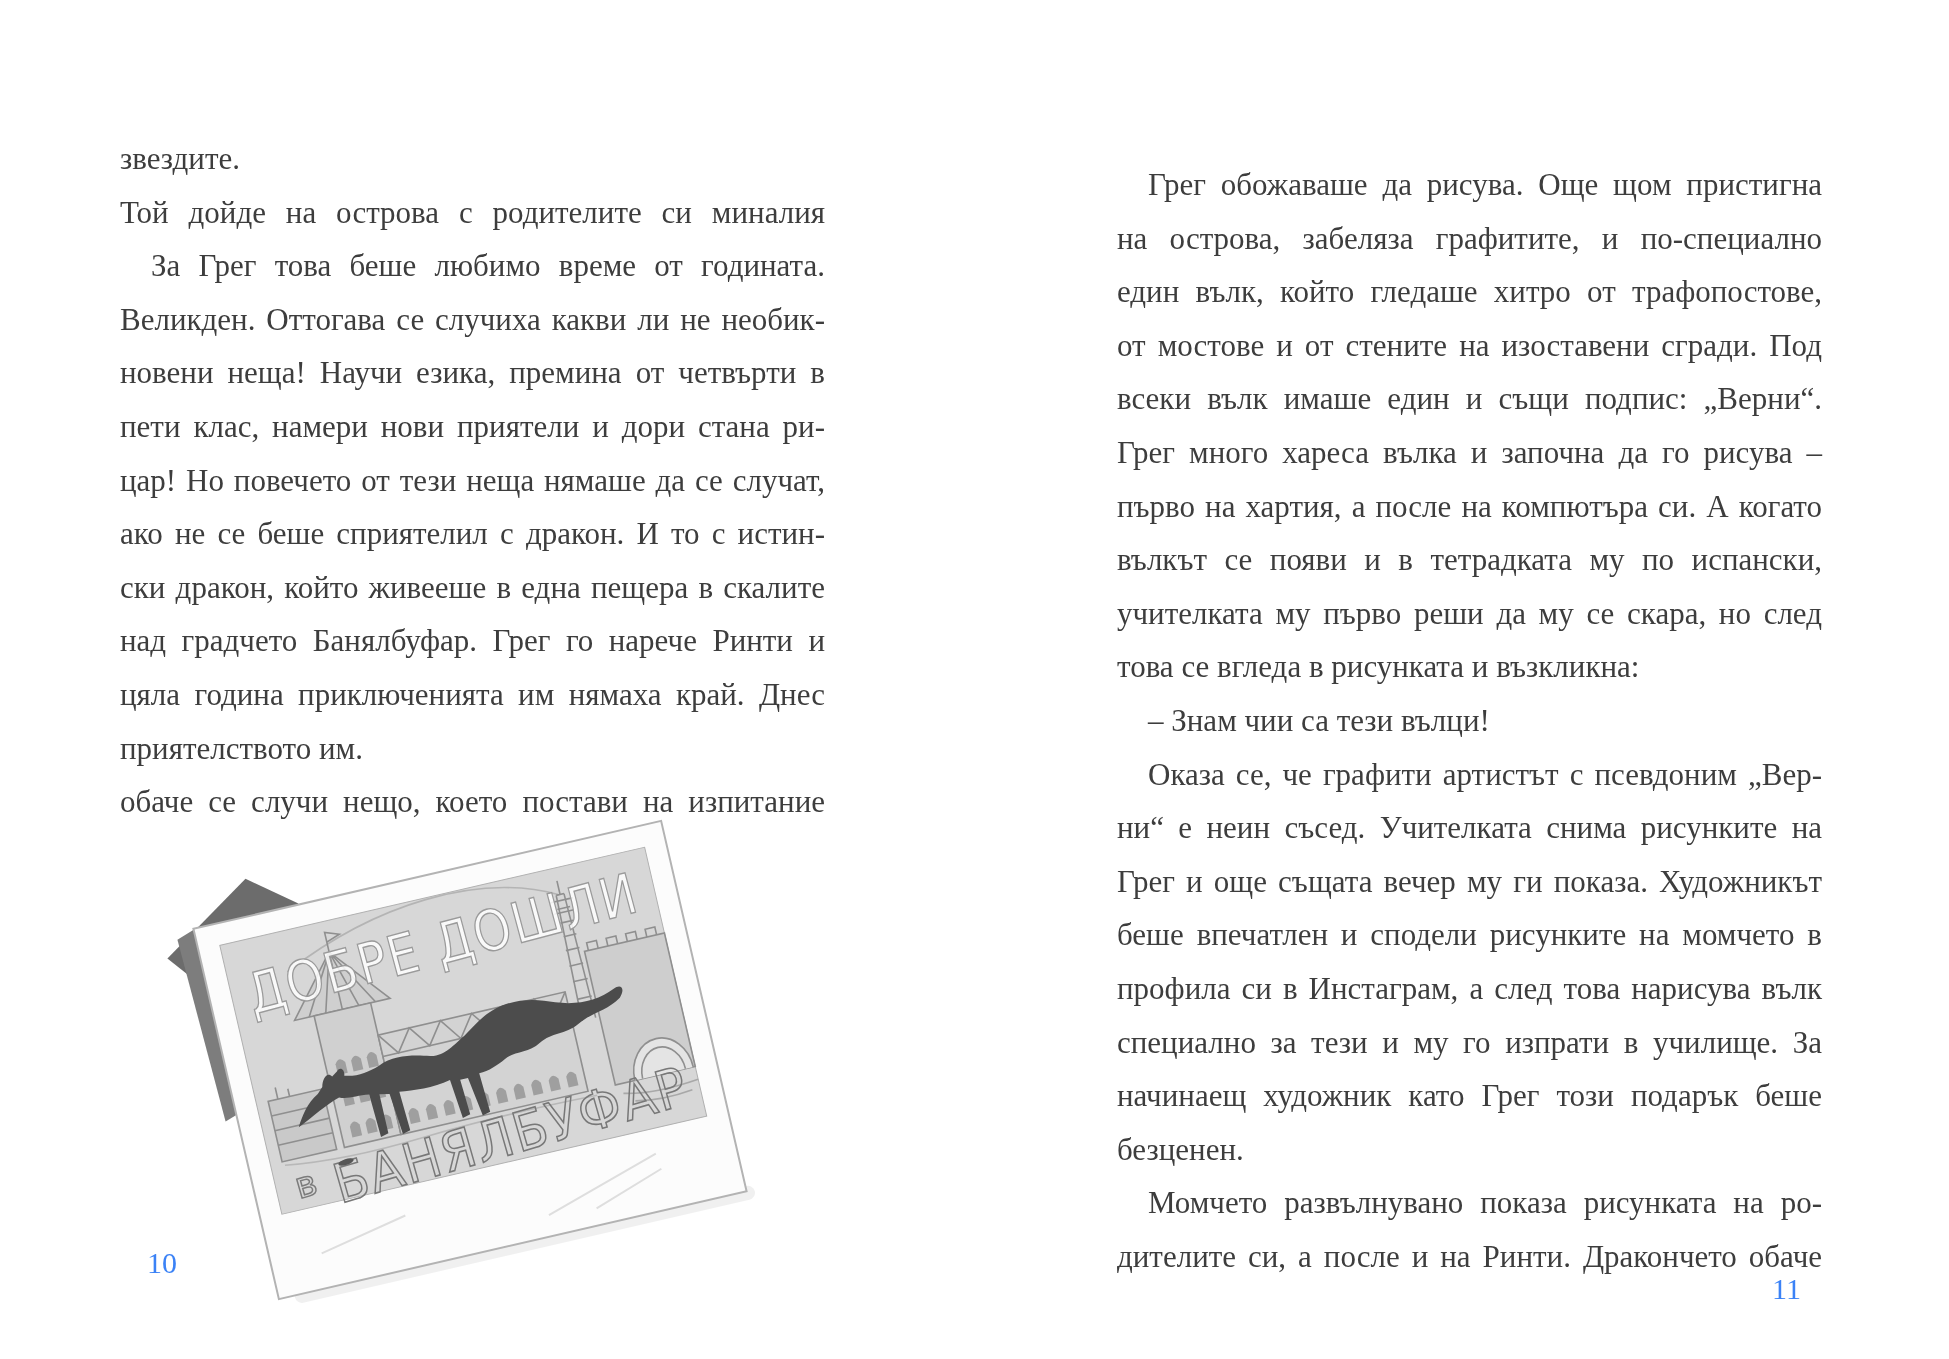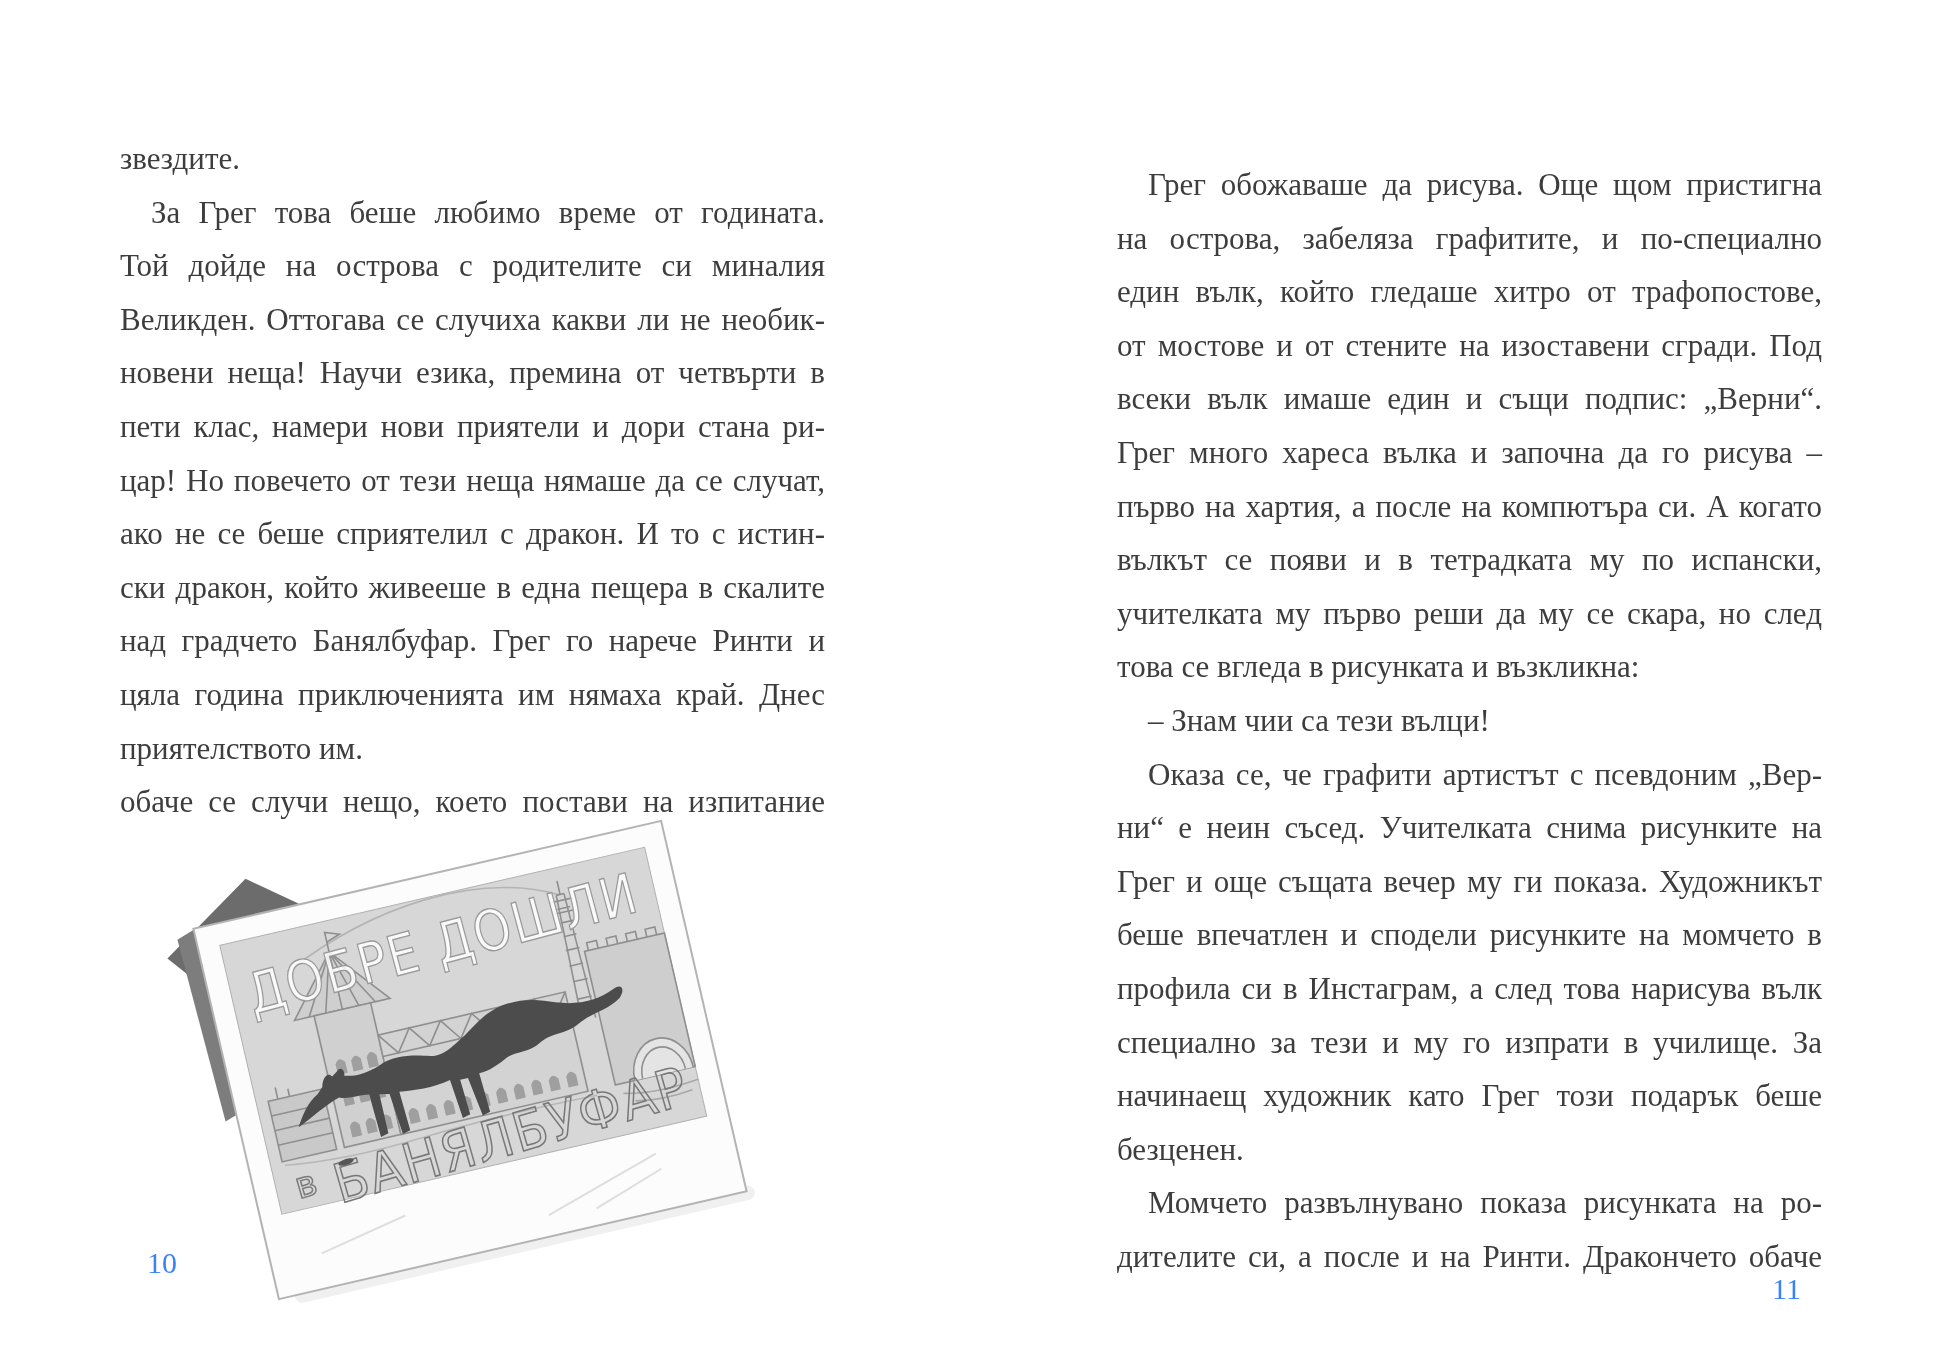--- a/index.html
+++ b/index.html
@@ -43,22 +43,22 @@
     width:650px; height:544px;
   }
   svg text { font-family:"DejaVu Sans",sans-serif; }
 </style>
 </head>
 <body>
 
 <div class="page left">
   <div class="textcol">
       <div class="line">звездите.</div>
+      <div class="line just">Той дойде на острова с родителите си миналия</div>
       <div class="line indent just">За Грег това беше любимо време от годината.</div>
-      <div class="line just">Той дойде на острова с родителите си миналия</div>
       <div class="line just">Великден. Оттогава се случиха какви ли не необик-</div>
       <div class="line just">новени неща! Научи езика, премина от четвърти в</div>
       <div class="line just">пети клас, намери нови приятели и дори стана ри-</div>
       <div class="line just">цар! Но повечето от тези неща нямаше да се случат,</div>
       <div class="line just">ако не се беше сприятелил с дракон. И то с истин-</div>
       <div class="line just">ски дракон, който живееше в една пещера в скалите</div>
       <div class="line just">над градчето Банялбуфар. Грег го нарече Ринти и</div>
       <div class="line just">цяла година приключенията им нямаха край. Днес</div>
       <div class="line">приятелството им.</div>
       <div class="line just">обаче се случи нещо, което постави на изпитание</div>

